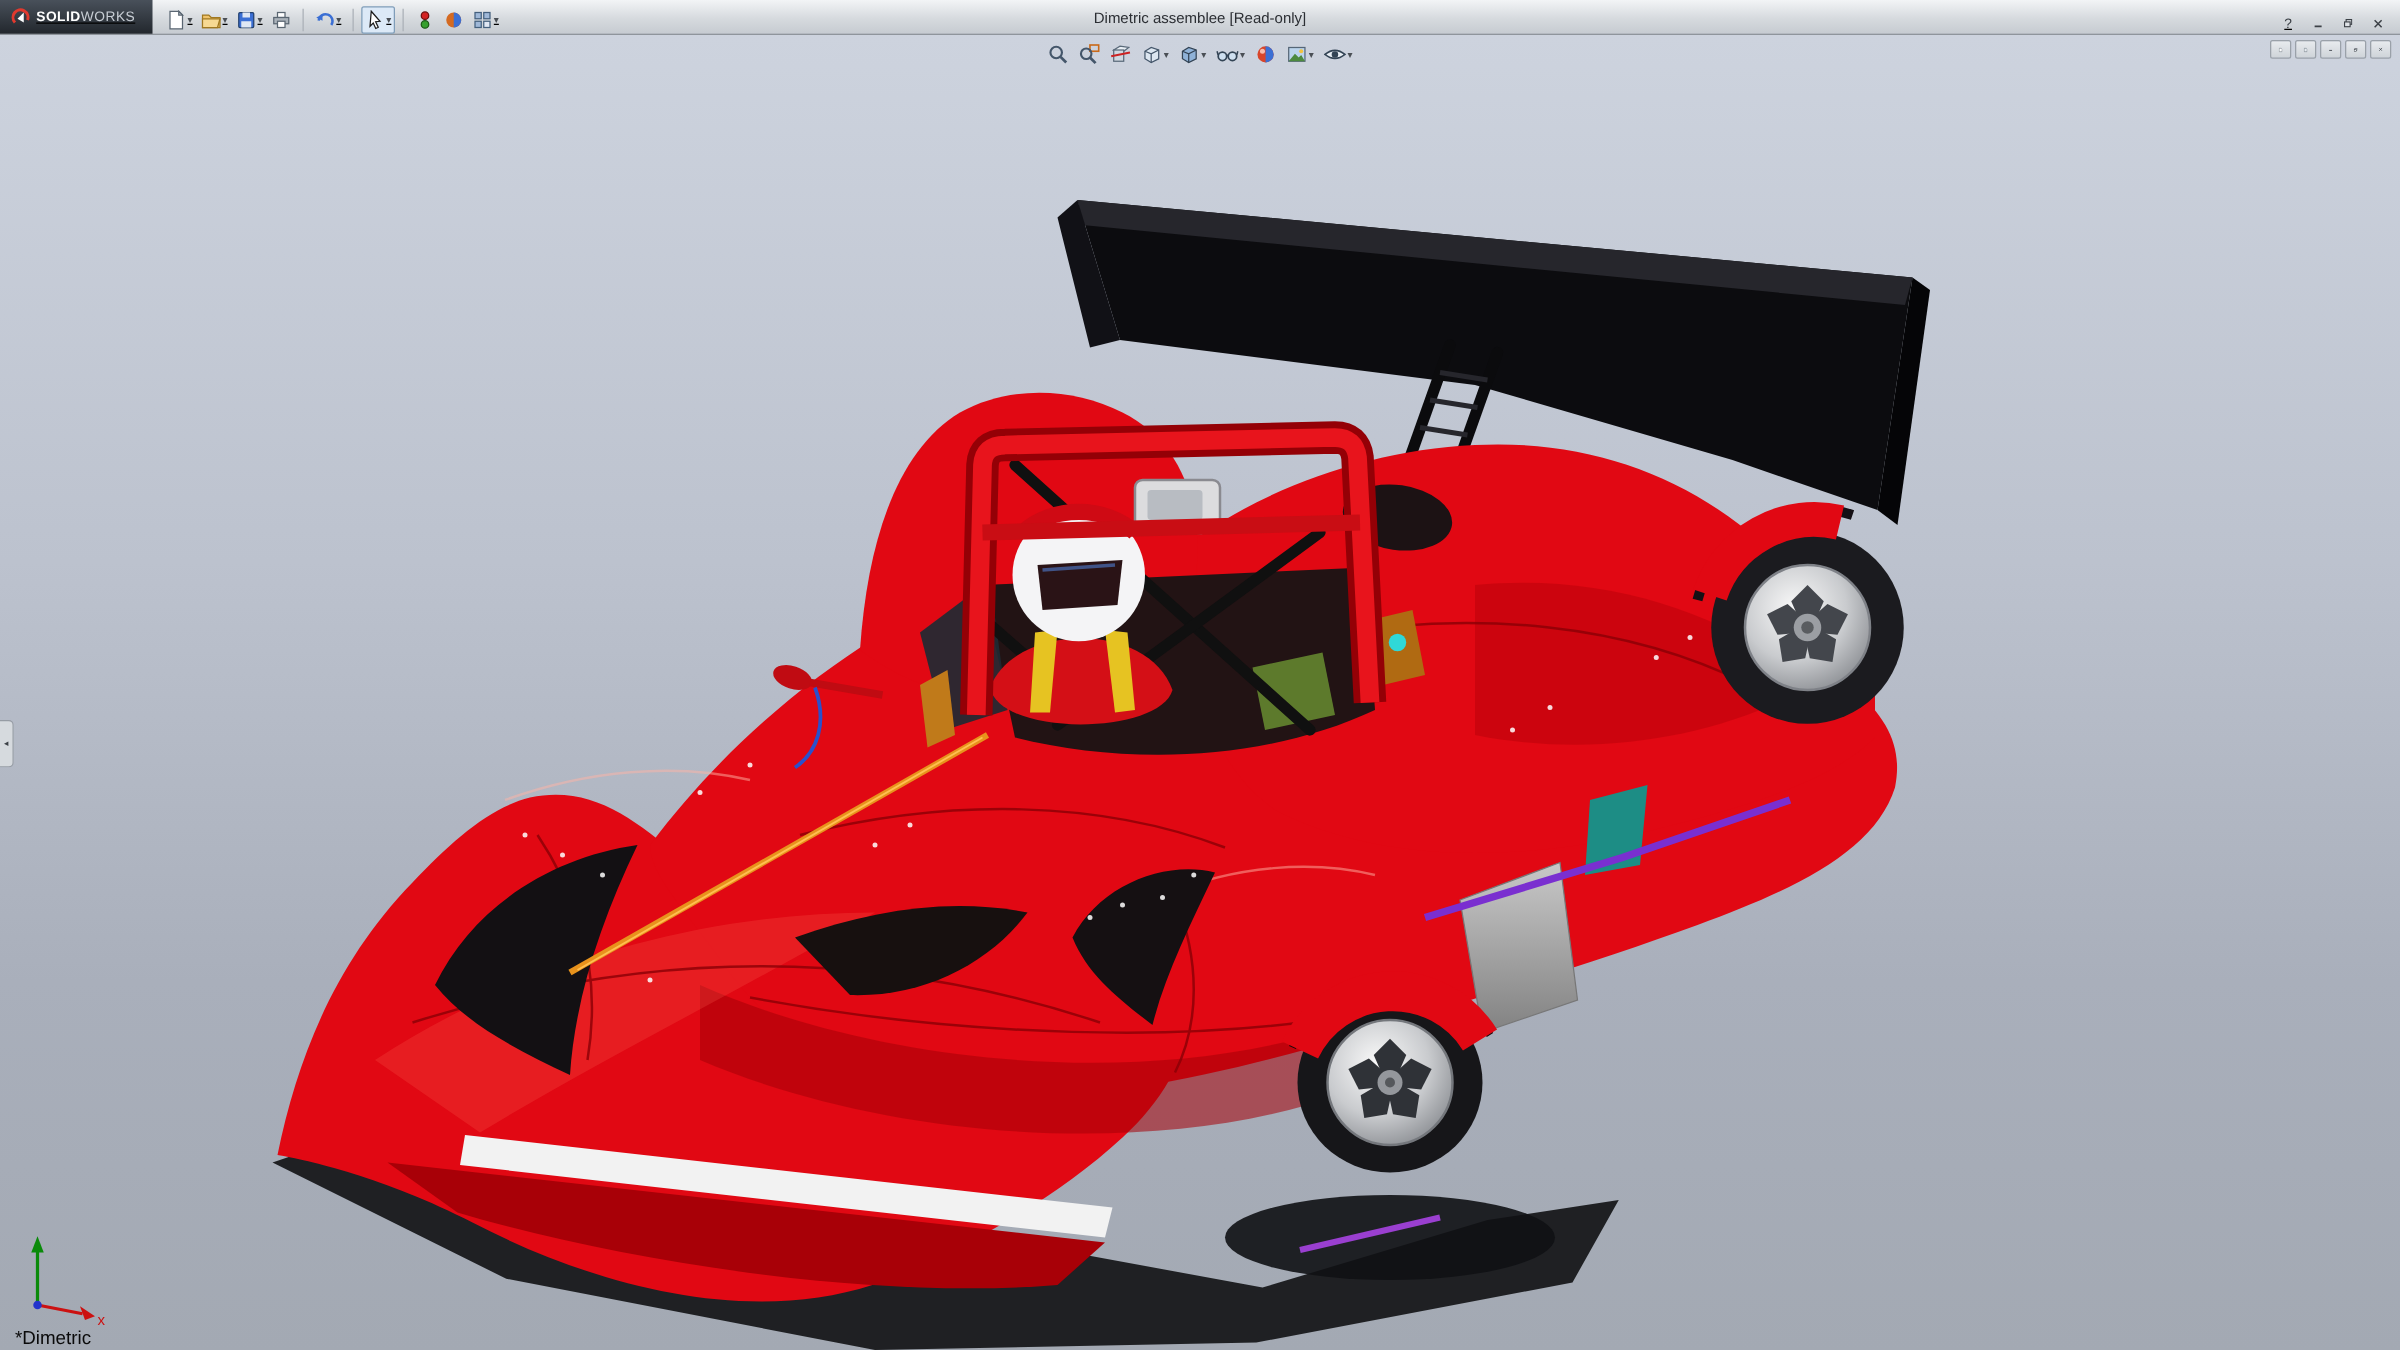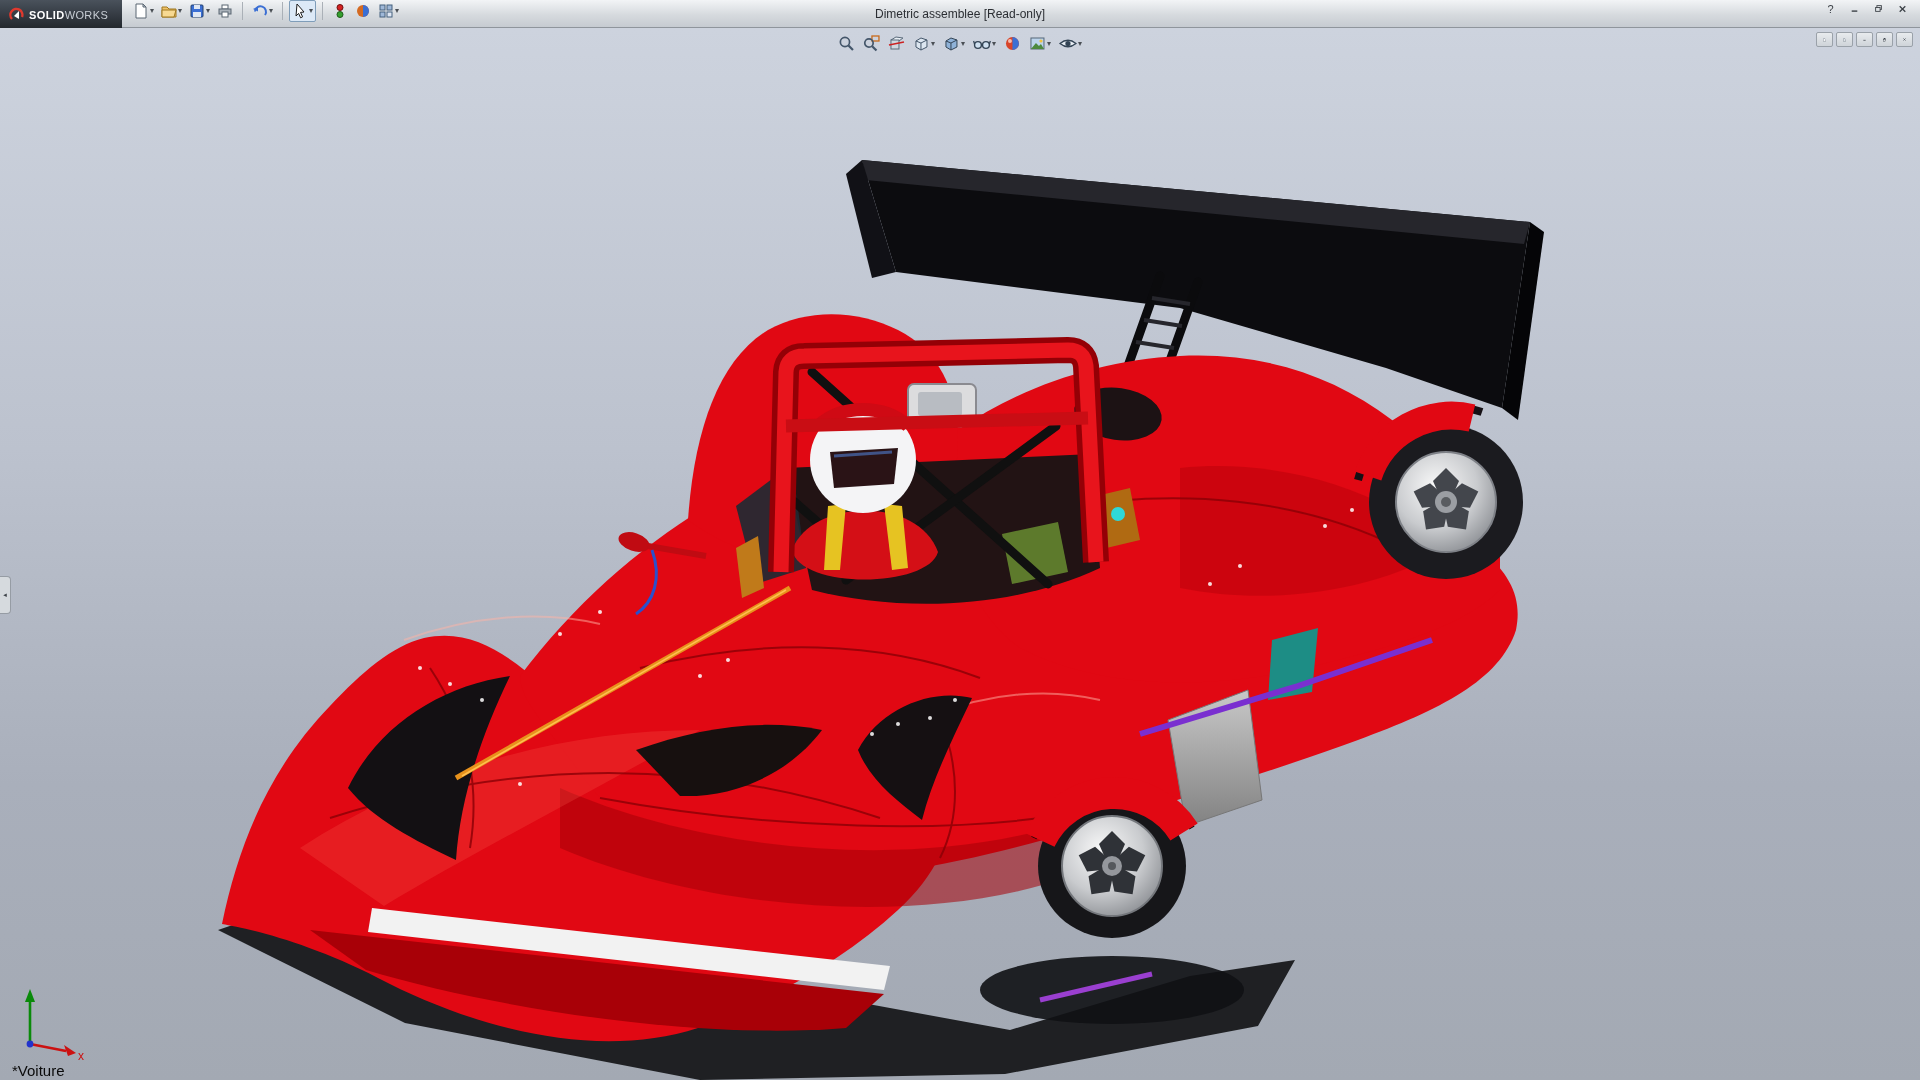--- a/index.html
+++ b/index.html
@@ -3,21 +3,21 @@
 <meta charset="utf-8">
 <style>
   html,body{margin:0;padding:0;background:#000;}
   *{box-sizing:border-box;}
   #page{position:relative;width:1920px;height:1080px;overflow:hidden;
         font-family:"Liberation Sans","DejaVu Sans",sans-serif;background:#b0b6c2;}
 
   
   .titlebar{position:absolute;left:0;top:0;width:1920px;height:28px;
     background:linear-gradient(#f2f4f6,#d6dade 55%,#c6cbd1);
-    border-bottom:1px solid #8f959c;display:flex;align-items:flex-start;z-index:30;}
+    border-bottom:1px solid #8f959c;display:flex;align-items:flex-end;z-index:30;text-decoration:underline;}
   .logo{height:28px;min-width:122px;background:linear-gradient(#4a525c,#22272d);
     display:flex;align-items:center;gap:5px;padding:0 9px;}
   .logo .b{color:#fff;font-weight:bold;font-size:11px;letter-spacing:.4px;}
   .logo .l{color:#c7cdd4;font-size:11px;letter-spacing:.4px;}
   .tbgroup{display:flex;align-items:center;gap:1px;margin-left:8px;}
   .tbtn{display:flex;align-items:center;justify-content:center;height:22px;min-width:22px;
     padding:0 2px;border:1px solid transparent;background:transparent;cursor:default;}
   .tbtn.active{background:#dcE9f7;background:#dce9f7;border:1px solid #7f9db9;border-radius:2px;}
   .caret{font-size:8px;color:#4a4f55;margin-left:1px;line-height:1;}
   .sep{width:1px;height:18px;background:#aab0b7;margin:0 5px;}
@@ -429,15 +429,15 @@
 
     <svg class="triad" viewBox="0 0 78 80">
       <line x1="14" y1="60" x2="14" y2="16" stroke="#0a8a0a" stroke-width="2.6"></line>
       <polygon points="9,18 19,18 14,5" fill="#0a8a0a"></polygon>
       <line x1="14" y1="60" x2="50" y2="67" stroke="#cc1111" stroke-width="2.6"></line>
       <polygon points="48,61 52,72 60,69" fill="#cc1111"></polygon>
       <circle cx="14" cy="60" r="3.4" fill="#2233cc"></circle>
       <text x="62" y="76" font-size="12" fill="#cc1111" font-family="Liberation Sans, sans-serif">x</text>
     </svg>
 
-    <div class="orientation">*Voiture</div>
+    <div class="orientation">*Dimetric</div>
   </div>
 </div>
 
 </body></html>

